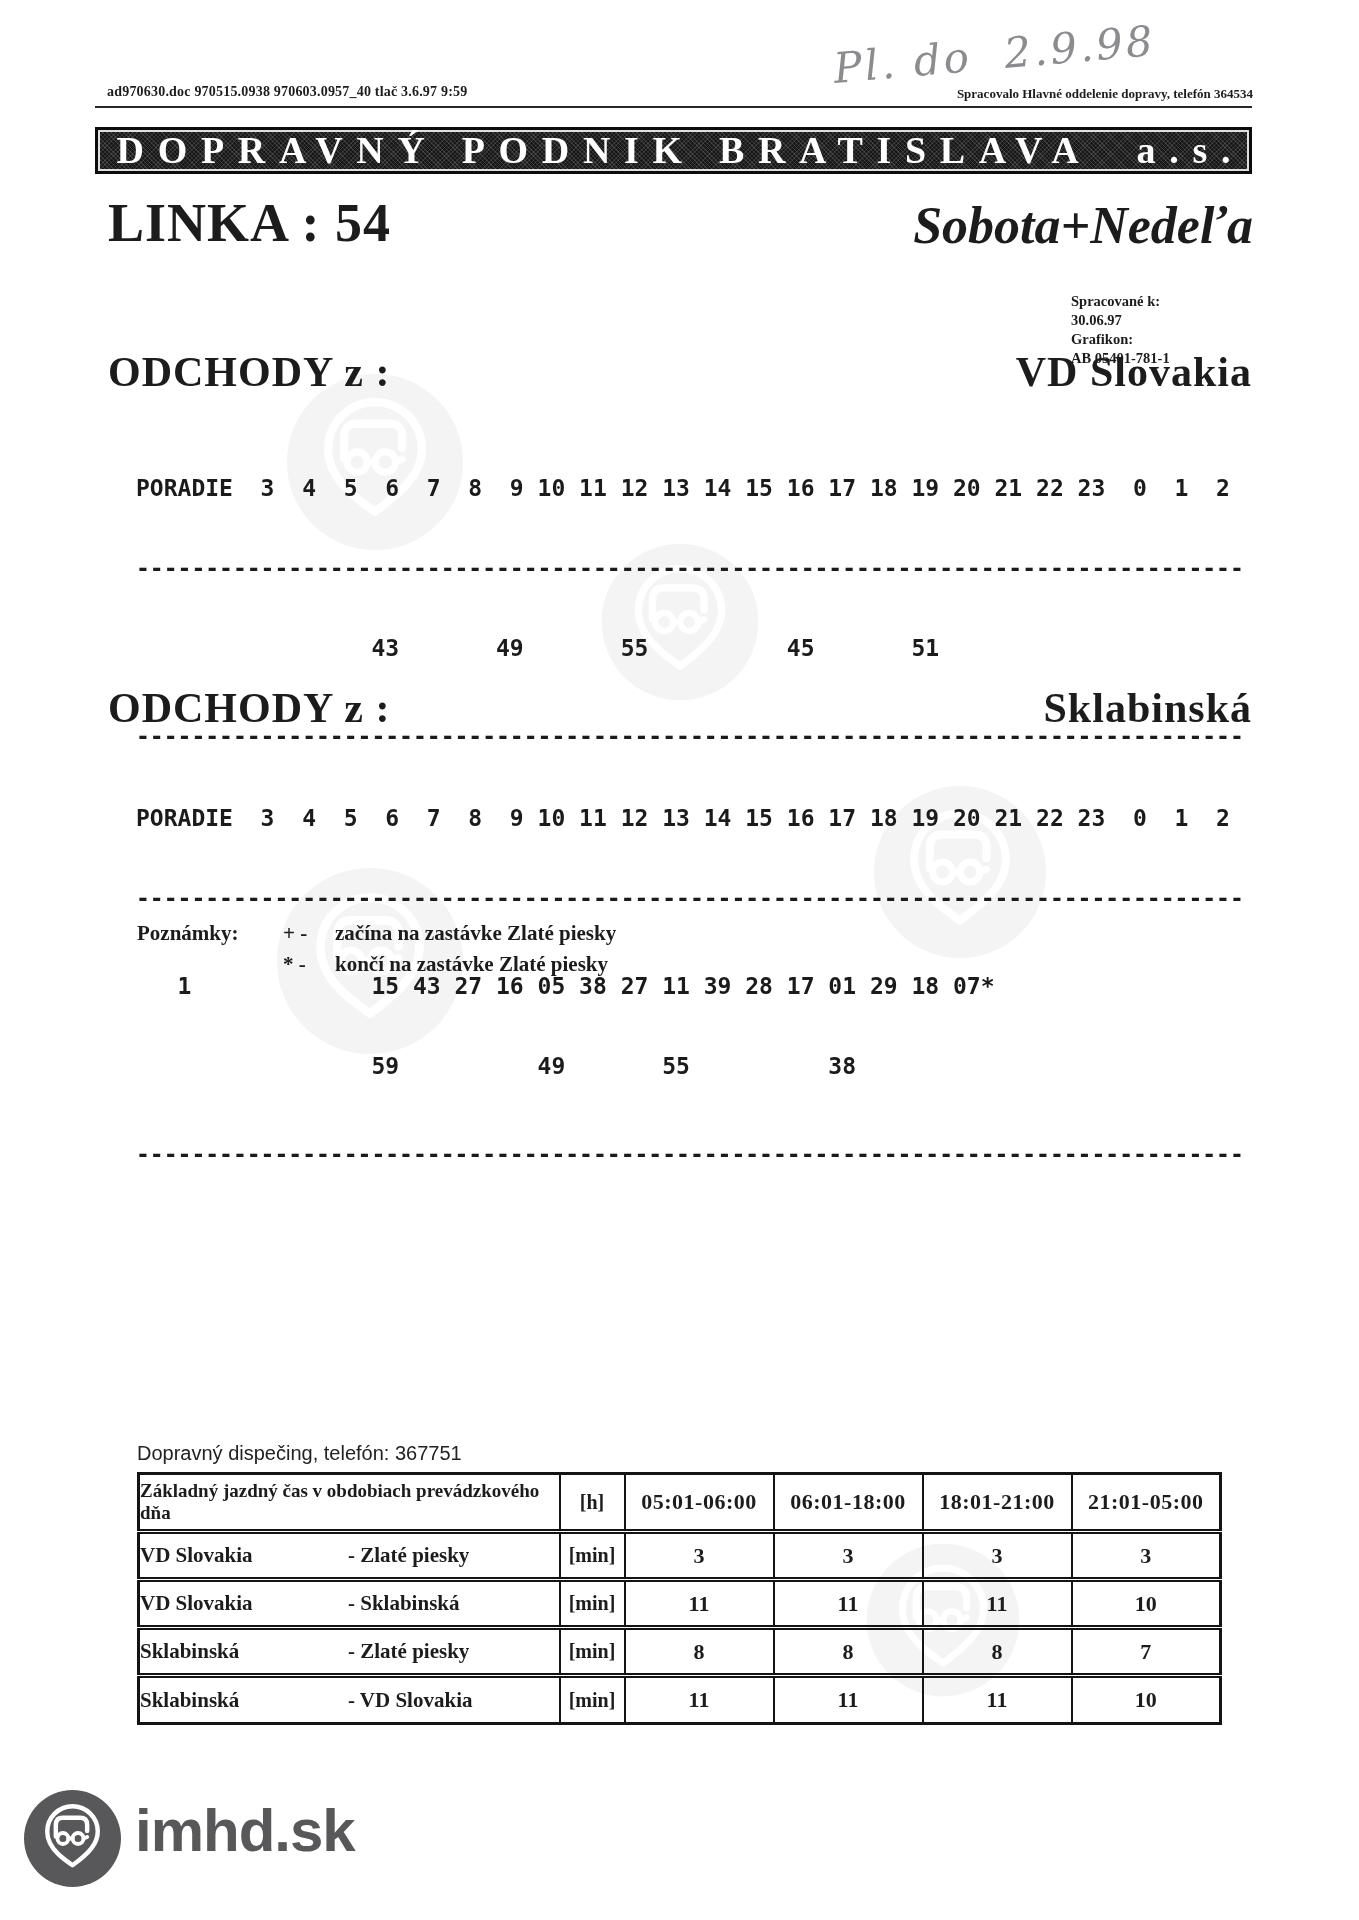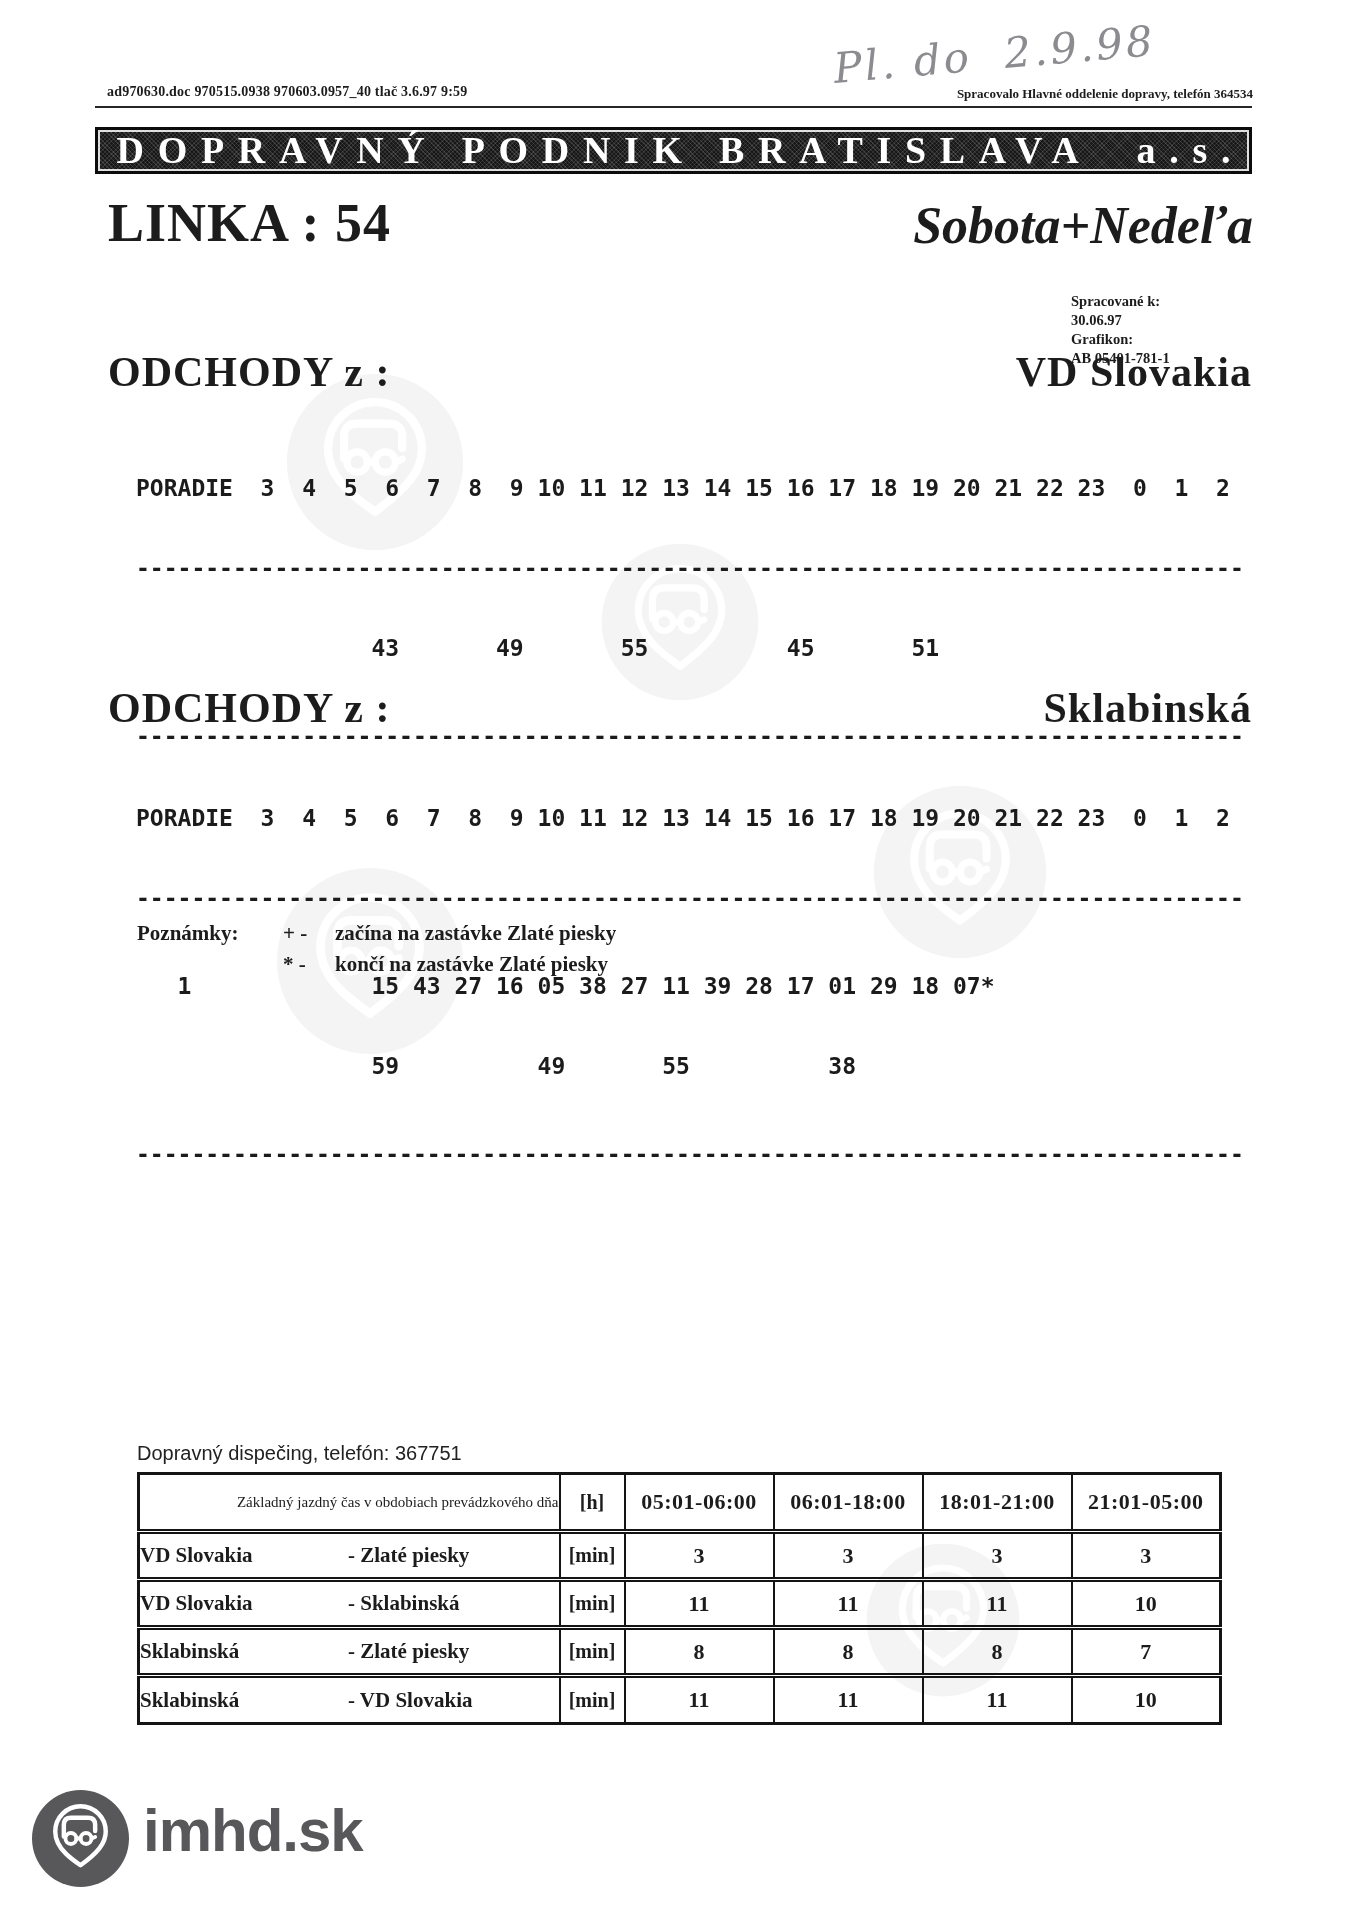--- a/index.html
+++ b/index.html
@@ -56,31 +56,31 @@
   .notes-grid{display:grid;grid-template-columns:146px 52px auto;row-gap:4px;line-height:27px;}
 
   
   .dispatch{left:137px;top:1442px;font-family:"Liberation Sans",sans-serif;font-size:20px;color:#222;}
   .tt-table{left:137px;top:1472px;border-collapse:collapse;table-layout:fixed;width:1082px;background:transparent;}
   .tt-table td,.tt-table th{border-left:2px solid #141414;border-right:2px solid #141414;padding:0;vertical-align:middle;}
   .tt-table{border:3px solid #141414;}
   .tt-table tr{height:48px;}
   .tt-table tr.hdr{height:58px;}
   .tt-table tr + tr td{border-top:5px double #141414;}
-  .c-title{font-size:15px;font-weight:normal;text-align:right;}
+  .c-title{font-size:19px;font-weight:bold;text-align:left;}
   .c-unit{font-size:20px;font-weight:bold;text-align:center;}
   .c-period{font-size:22px;font-weight:bold;text-align:center;letter-spacing:.5px;}
   .c-route{padding-left:10px;}
   .route-flex{display:flex;font-size:21px;font-weight:bold;}
   .route-flex .from{width:208px;}
   .c-val{font-size:22px;font-weight:bold;text-align:center;}
   .col-route{width:421px;} .col-unit{width:65px;} .col-p{width:149px;}
 
   
-  .footer-logo{left:32px;top:1790px;display:flex;align-items:center;gap:14px;}
+  .footer-logo{left:24px;top:1790px;display:flex;align-items:center;gap:14px;}
   .logo-badge{width:97px;height:97px;display:block;}
   .logo-text{font-family:"Liberation Sans",sans-serif;font-weight:bold;font-size:60px;color:var(--logo_gray);letter-spacing:-1px;line-height:97px;transform:translateY(-8px);}
 </style>
 </head>
 <body>
 
 <svg width="0" height="0" style="position:absolute" aria-hidden="true">
   <defs>
     <g id="imhd-glyph" fill="none" stroke-linecap="round" stroke-linejoin="round">
       <path d="M33.5 63 C26.5 56 23 48.5 23 41 C23 27.2 34.2 16 48 16 C61.8 16 73 27.2 73 41 C73 53 64.5 62.5 48 74.5 C43 71 38 67.5 33.5 63 Z" stroke-width="4.4"></path>

